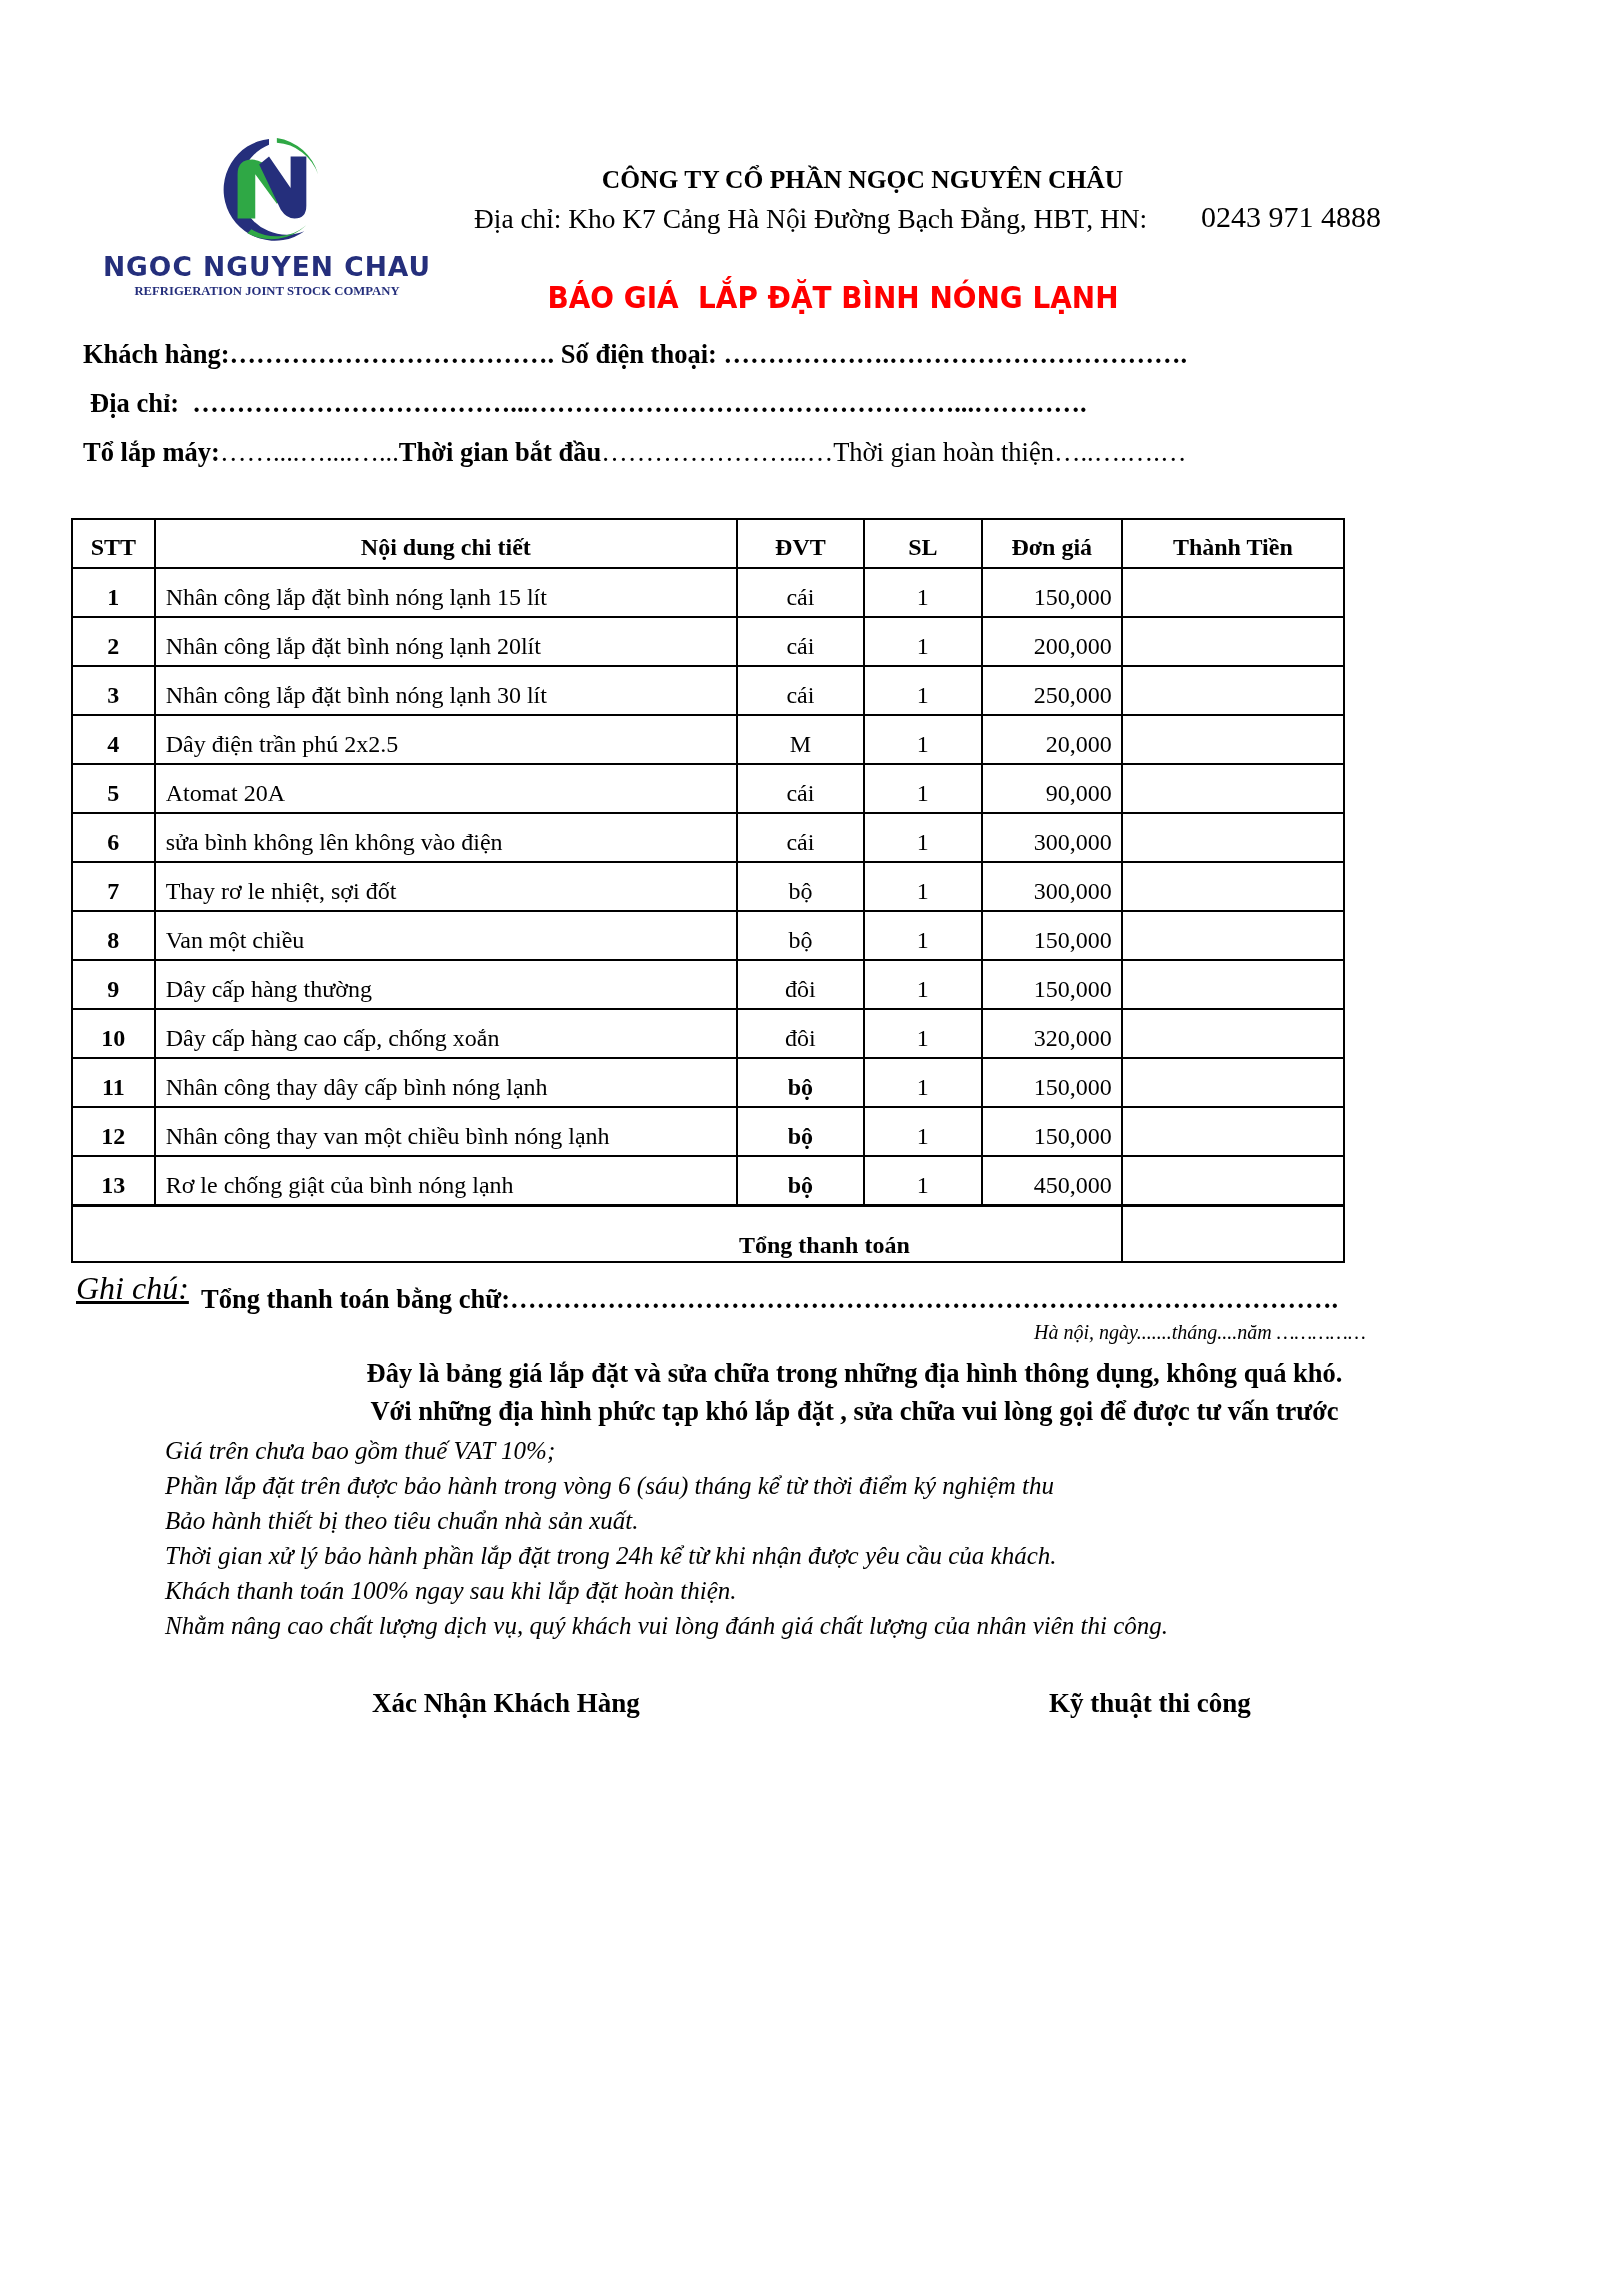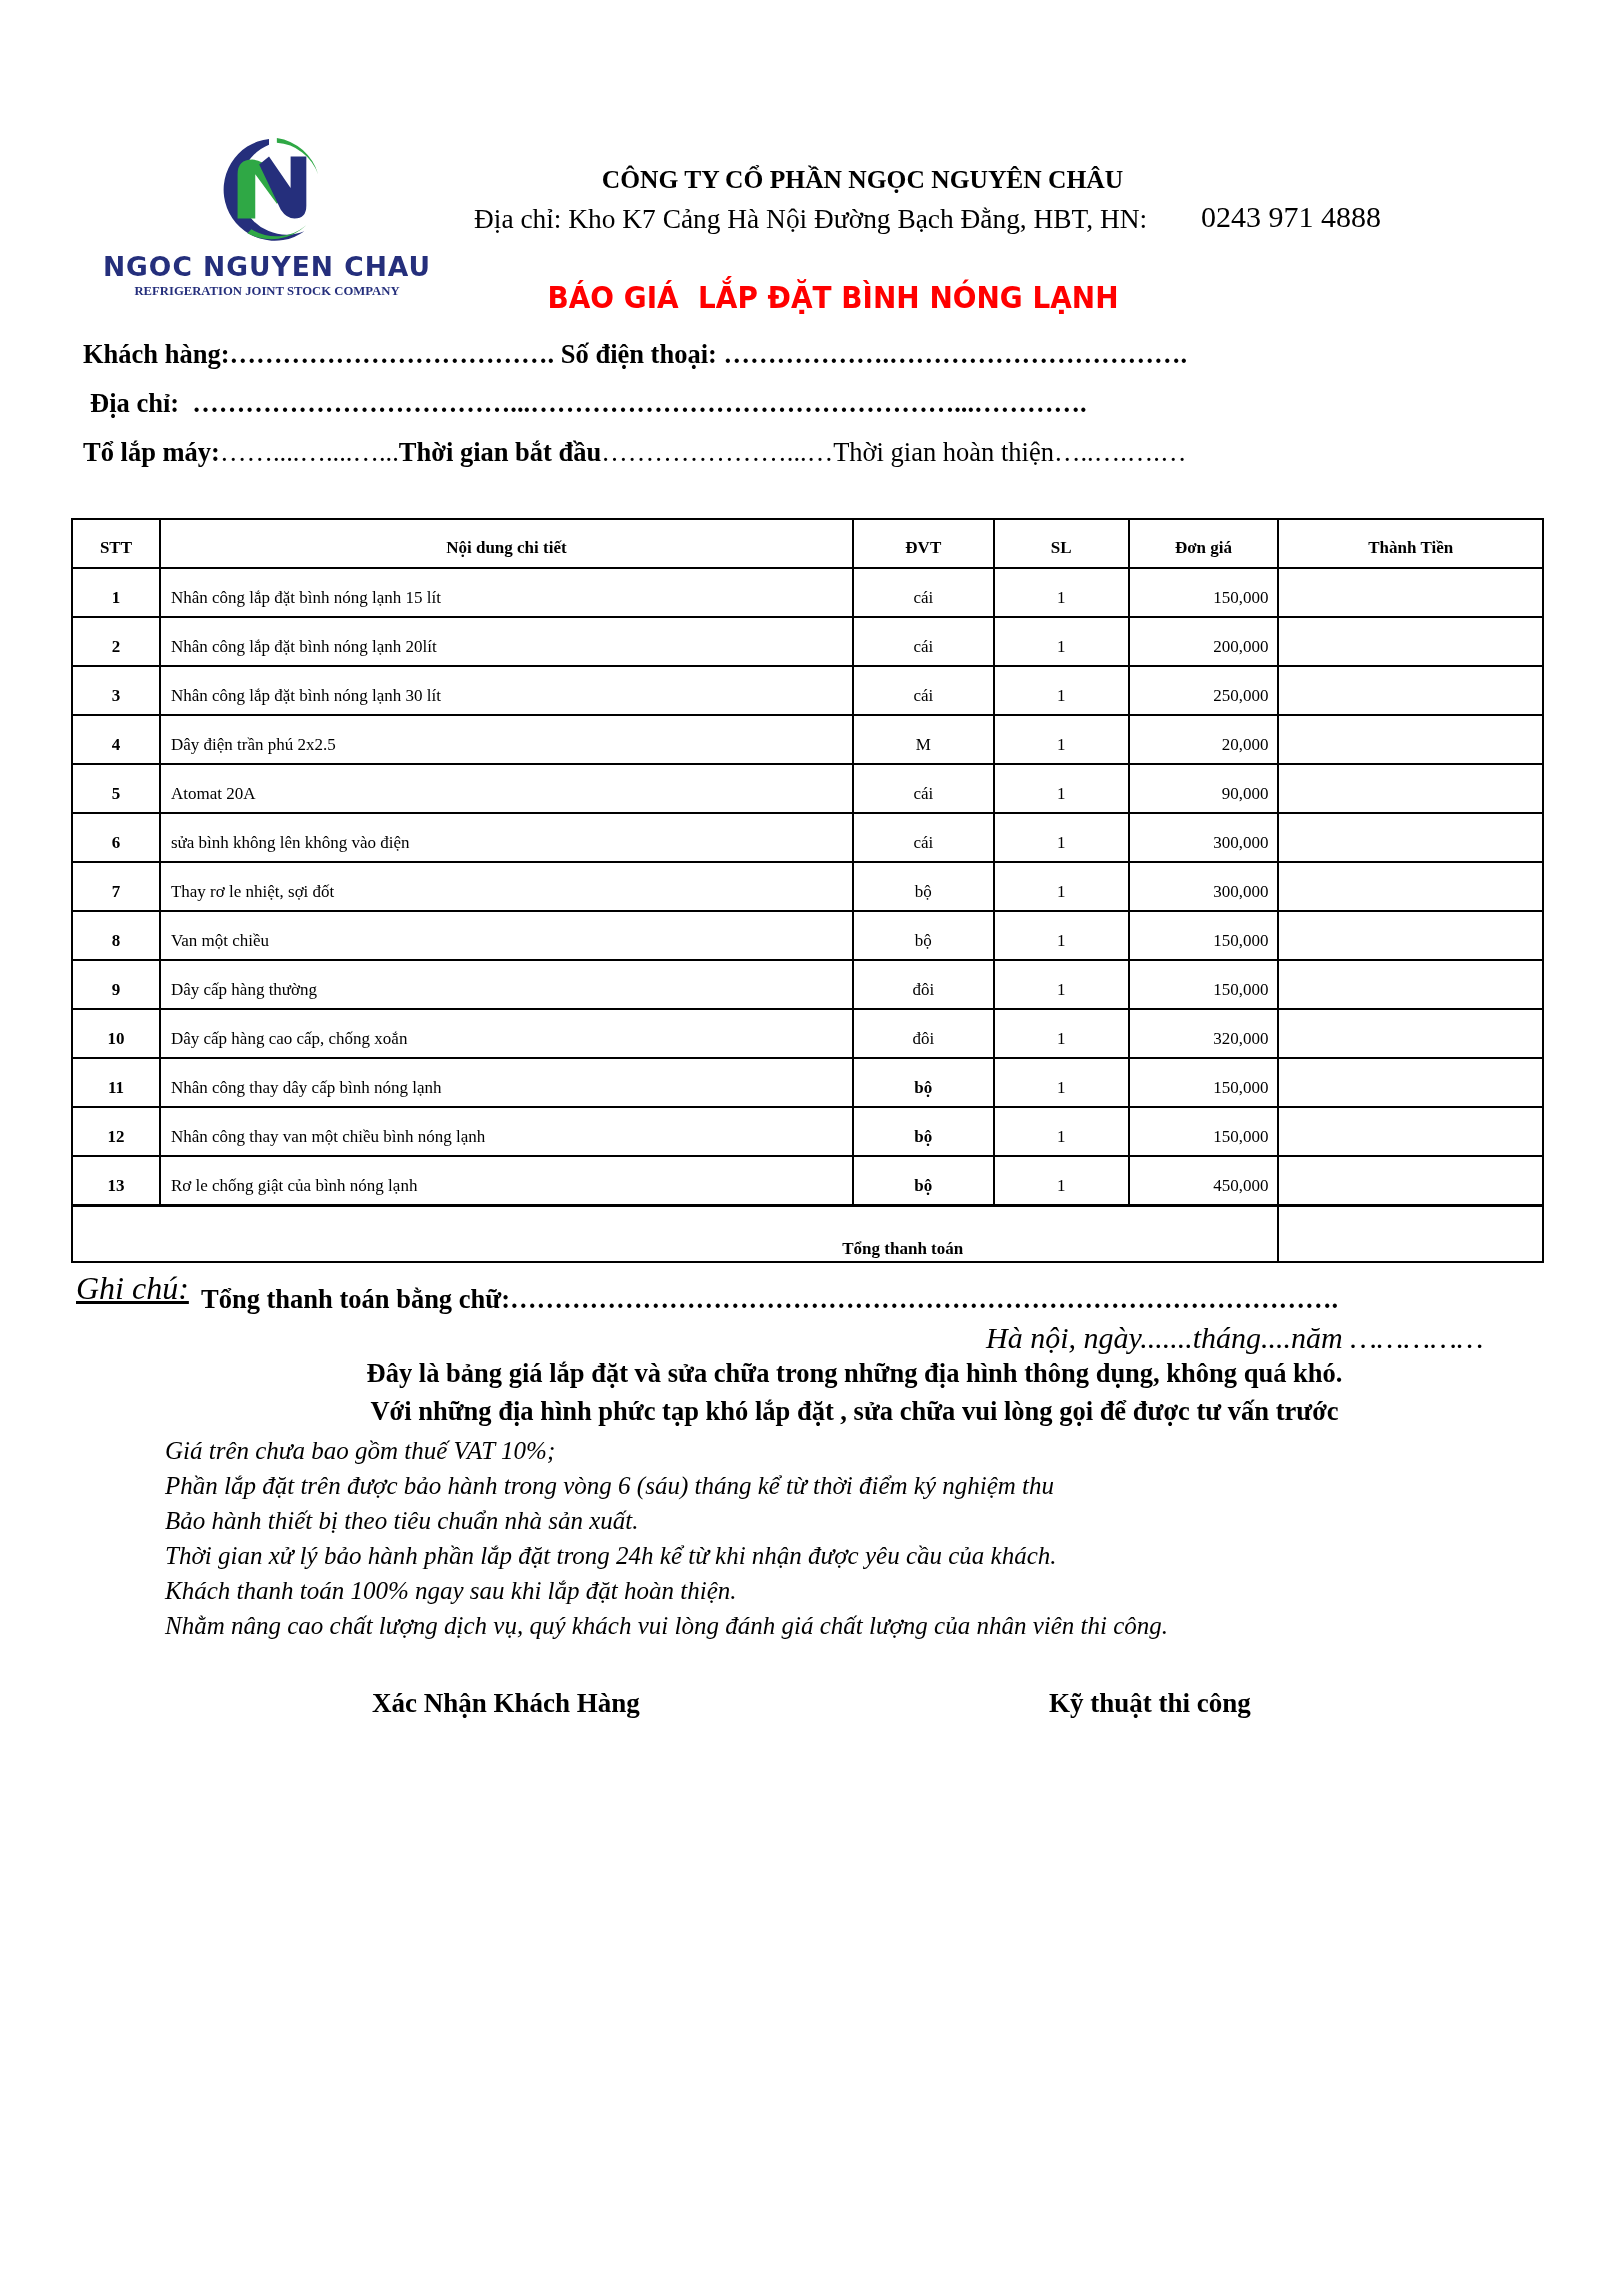--- a/index.html
+++ b/index.html
@@ -26,41 +26,41 @@
              font-family: "DejaVu Sans", sans-serif; font-weight: bold; font-size: 30px;
              color: #ff0000; white-space: pre; transform: scaleX(0.93); transform-origin: center; }
 
     .info { left: 83px; font-size: 26.5px; white-space: nowrap; }
     .info b { font-weight: bold; }
     .info-1 { top: 339px; }
     .info-2 { top: 388px; left: 90px; }
     .info-3 { top: 437px; }
 
     
-    table.quote { position: absolute; left: 71px; top: 518px; width: 1473px;
-                  border-collapse: collapse; font-size: 17px; border-radius: 8px; }
+    table.quote { position: absolute; left: 71px; top: 518px; width: 1274px;
+                  border-collapse: collapse; font-size: 24px; border-radius: 8px; }
     table.quote td, table.quote th { border: 2px solid #000; padding: 0 5.9px; height: 45px;
                   box-sizing: border-box; line-height: 1; }
     table.quote th { font-weight: bold; text-align: center; height: 49px; padding-top: 7.8px; }
     table.quote td.c-stt { text-align: center; font-weight: bold; }
     table.quote td.c-desc { text-align: left; padding-left: 10px; }
     table.quote td.c-unit { text-align: center; }
     table.quote td.c-unit.bold { font-weight: bold; }
     table.quote td.c-qty { text-align: center; }
     table.quote td.c-price { text-align: right; padding-right: 9px; }
     table.quote tr.data-row td { height: 49px; padding-top: 9.8px; }
     table.quote tr.total-row td { height: 57px; border-top: 3.9px solid #000; }
     table.quote td.total-label { text-align: center; font-weight: bold; vertical-align: bottom;
                   padding-bottom: 3.9px; padding-left: 461px; }
     table.quote { border: 2.9px solid #000; }
 
     .total-words { left: 201px; top: 1284px; font-size: 26.5px; font-weight: bold; white-space: nowrap; }
     .notes-label { left: 76px; top: 1270px; font-size: 32px; font-weight: normal; font-style: italic;
                    text-decoration: underline; white-space: nowrap; }
-    .date-line { left: 986px; top: 1321px; font-size: 30px; font-style: italic; white-space: nowrap; text-align: right; }
+    .date-line { left: 1034px; top: 1321px; font-size: 20px; font-style: italic; white-space: nowrap; text-align: right; }
     .bold-note { left: 0; width: 1621px; text-align: center; font-size: 26.5px; font-weight: bold;
                  white-space: nowrap; }
     .bold-note-1 { top: 1358px; left: 44px; }
     .bold-note-2 { top: 1396px; left: 44px; }
     .italic-notes { left: 165px; top: 1433px; font-size: 25px; font-style: italic; }
     .italic-notes div { height: 35px; line-height: 35px; white-space: nowrap; }
 
     .sign { top: 1688px; font-size: 27px; font-weight: bold; white-space: nowrap; }
     .sign-left { left: 372px; }
     .sign-right { left: 1049px; }

